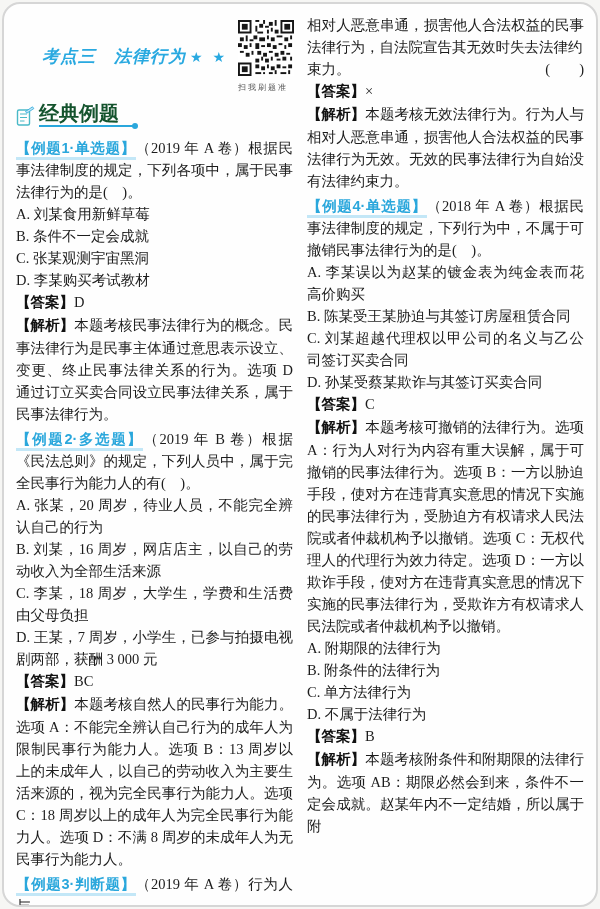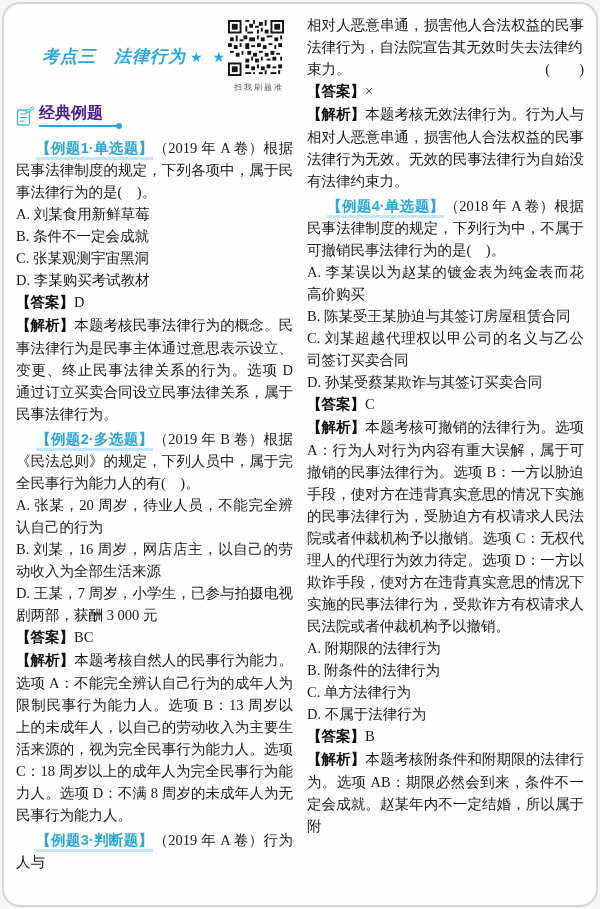--- a/index.html
+++ b/index.html
@@ -16,42 +16,42 @@
   .jt{text-align:justify;text-justify:inter-ideograph;}
 
   
   .topic-header{display:flex;align-items:center;padding-left:26px;margin:6px 0 10px;}
   .topic-title{
     font-family:"Liberation Sans","DejaVu Sans",sans-serif;
     font-weight:bold;font-style:italic;font-size:17px;color:#29a9e0;letter-spacing:1px;
     white-space:nowrap;
   }
   .stars{font-style:normal;font-size:14px;margin-left:4px;letter-spacing:3px;}
-  .qr-block{text-align:right;}
+  .qr-block{margin-left:10px;text-align:left;}
   .qr-caption{font-family:"Liberation Sans",sans-serif;font-size:8px;color:#555;
     letter-spacing:2px;line-height:10px;margin-top:1px;}
 
   
   .section-header{display:flex;align-items:flex-end;margin:0 0 10px;}
   .section-icon{margin-right:4px;flex:0 0 auto;}
   .section-title{
     font-family:"Liberation Sans","DejaVu Sans",sans-serif;font-weight:bold;
-    font-size:16px;color:#4c1d95;line-height:20px;
+    font-size:20px;color:#14532d;line-height:20px;
     border-bottom:2px solid #2aa7dc;padding:0 16px 2px 0;position:relative;
   }
   .section-title::after{
     content:"";position:absolute;right:-3px;bottom:-4px;width:6px;height:6px;
     border-radius:50%;background:#2aa7dc;
   }
 
   
   .stem{margin-top:3px;}
   .tag{
     font-family:"Liberation Sans","DejaVu Sans",sans-serif;font-weight:bold;
-    color:#2aa7dc;border-bottom:3px solid #c3e7f7;padding-bottom:1px;margin-left:20px;
+    color:#2aa7dc;border-bottom:3px solid #c3e7f7;padding-bottom:1px;
   }
   .lbl{font-family:Liberation Mono, monospace;font-weight:bold;color:#111;}
   .stem-last{display:flex;justify-content:space-between;}
   .bracket{white-space:pre;}
 </style>
 </head>
 <body>
 
 <div class="page">
   <div class="columns">
@@ -151,20 +151,21 @@
       <p class="option jt">A. 刘某食用新鲜草莓</p>
       <p class="option jt">B. 条件不一定会成就</p>
       <p class="option jt">C. 张某观测宇宙黑洞</p>
       <p class="option jt">D. 李某购买考试教材</p>
       <p class="answer"><span class="lbl">【答案】</span><span>D</span></p>
       <p class="analysis jt"><span class="lbl">【解析】</span><span>本题考核民事法律行为的概念。民事法律行为是民事主体通过意思表示设立、变更、终止民事法律关系的行为。选项 D 通过订立买卖合同设立民事法律关系，属于民事法律行为。</span></p>
 
       <p class="stem jt"><span class="tag">【例题2·多选题】</span><span>（2019 年 B 卷）根据《民法总则》的规定，下列人员中，属于完全民事行为能力人的有(　)。</span></p>
       <p class="option jt">A. 张某，20 周岁，待业人员，不能完全辨认自己的行为</p>
       <p class="option jt">B. 刘某，16 周岁，网店店主，以自己的劳动收入为全部生活来源</p>
+      <p class="option jt">C. 李某，18 周岁，大学生，学费和生活费由父母负担</p>
       <p class="option jt">D. 王某，7 周岁，小学生，已参与拍摄电视剧两部，获酬 3 000 元</p>
       <p class="answer"><span class="lbl">【答案】</span><span>BC</span></p>
       <p class="analysis jt"><span class="lbl">【解析】</span><span>本题考核自然人的民事行为能力。选项 A：不能完全辨认自己行为的成年人为限制民事行为能力人。选项 B：13 周岁以上的未成年人，以自己的劳动收入为主要生活来源的，视为完全民事行为能力人。选项 C：18 周岁以上的成年人为完全民事行为能力人。选项 D：不满 8 周岁的未成年人为无民事行为能力人。</span></p>
 
       <p class="stem jt"><span class="tag">【例题3·判断题】</span><span>（2019 年 A 卷）行为人与</span></p>
     </div>
 
     <div class="col">
 
       <p class="jt">相对人恶意串通，损害他人合法权益的民事法律行为，自法院宣告其无效时失去法律约</p>

